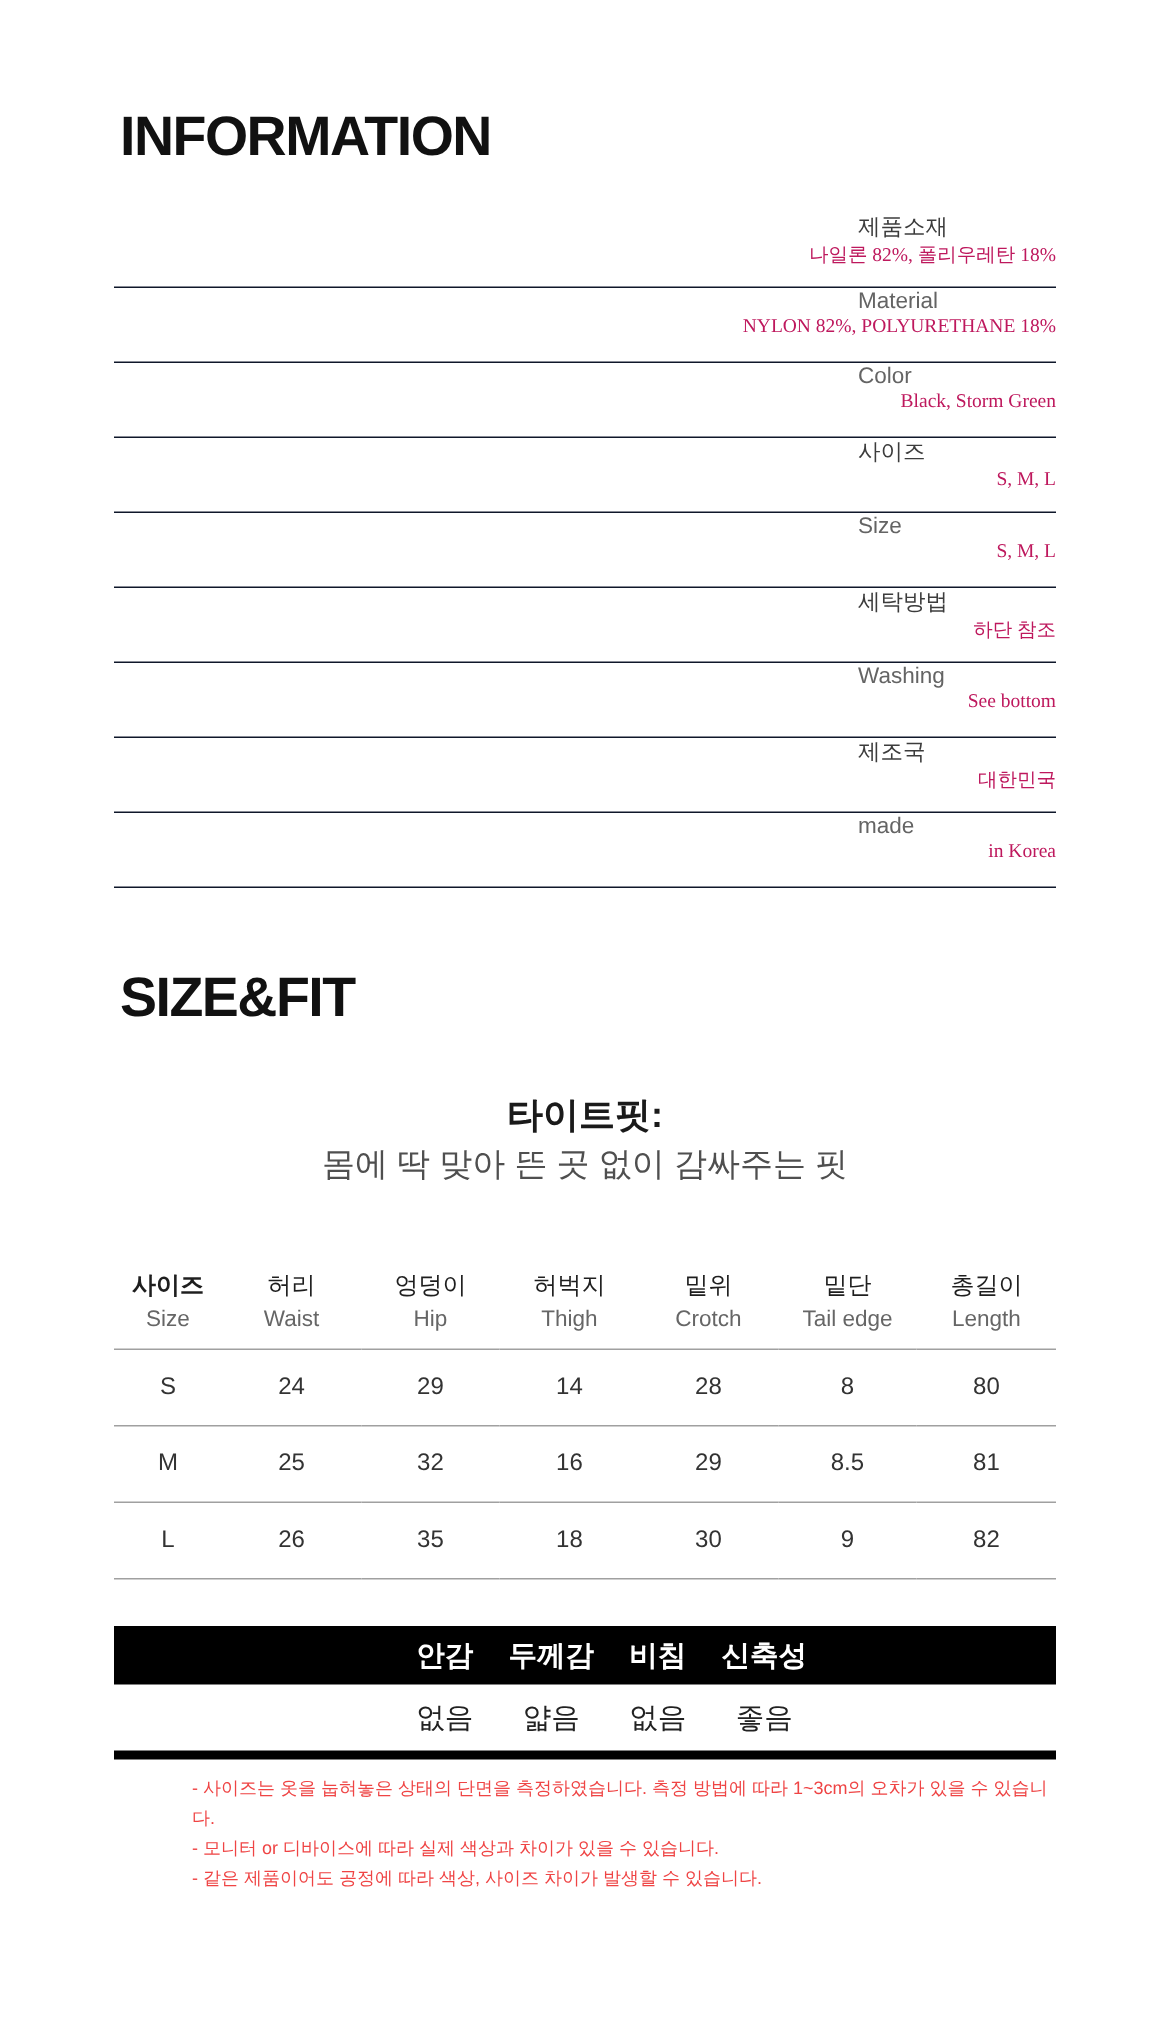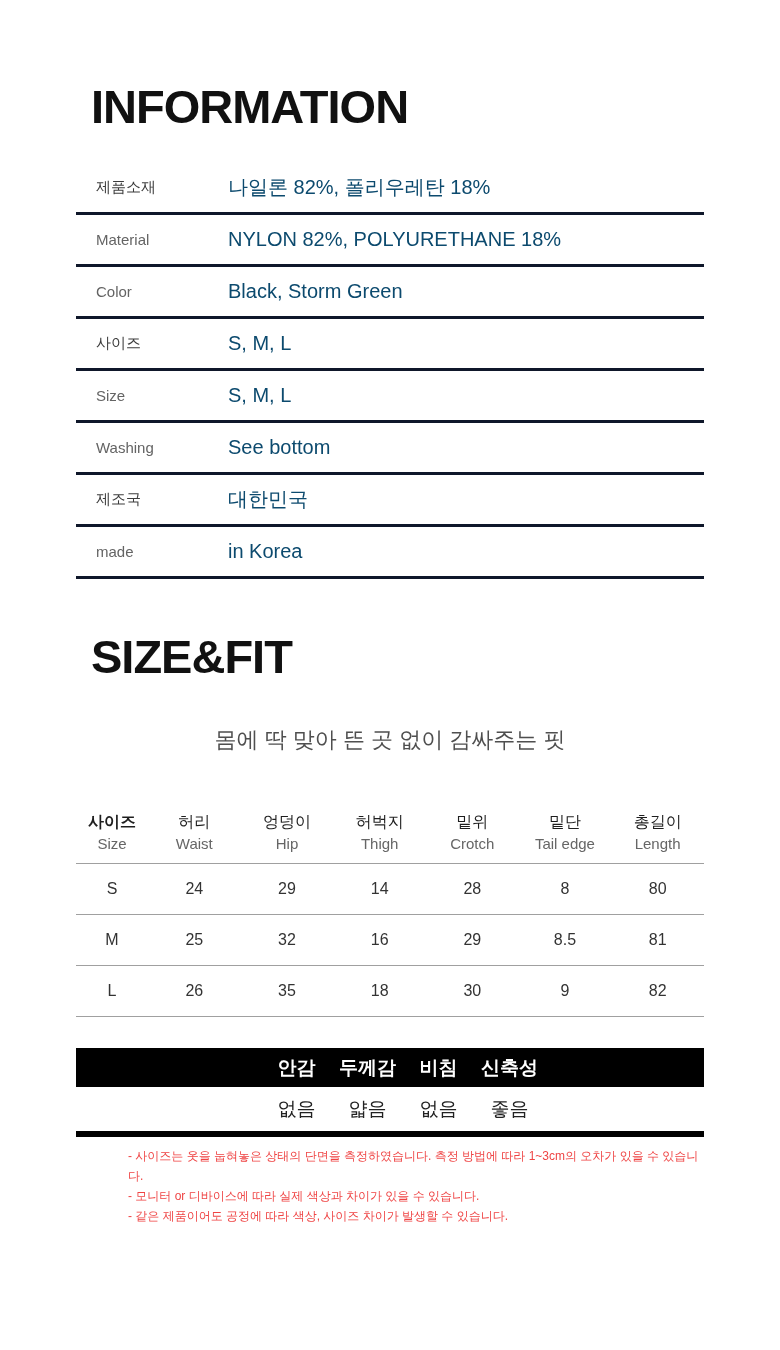--- a/index.html
+++ b/index.html
@@ -6,45 +6,46 @@
   body{
     width:780px;height:1350px;
     font-family:"Liberation Sans","DejaVu Sans",sans-serif;
     color:#141414;
     -webkit-font-smoothing:antialiased;
   }
   .content{width:628px;margin:0 auto;padding-top:68px;}
 
   
   .sec-title{
-    margin:15px;
-    font-size:47px;
+    margin:4px;
+    font-size:37px;
     font-weight:700;
     letter-spacing:-1px;
     color:#111111;
     line-height:1.0;
   }
 
   
   .info-table{margin-top:33px;}
   .info-row{
     height:49px;
     display:flex;
-    align-items:center;
-    border-bottom:3px solid #0f172a;
+    align-items:flex-end;
+    border-bottom:1px solid #0f172a;
+    flex-direction:column;
   }
   .info-label{
     flex:none;
     width:132px;
     padding-left:20px;
     font-size:15px;
     color:#3c3c3c;
   }
   .info-label.en{color:#646464;}
-  .info-value{font-size:20px;color:#0c4a6e;}
+  .info-value{font-size:13px;color:#be185d;font-family:Liberation Serif, serif;}
 
   
   .sizefit-title{margin-top:54px;}
   .fit-block{margin-top:47px;text-align:center;}
   .fit-title{font-size:24px;font-weight:700;color:#1a1a1a;line-height:28px;}
   .fit-desc{margin-top:5px;font-size:22px;color:#4f4f4f;line-height:26px;}
 
   
   .size-table{
     width:100%;
@@ -121,36 +122,41 @@
     </div>
     <div class="info-row">
       <span class="info-label ko">사이즈</span>
       <span class="info-value">S, M, L</span>
     </div>
     <div class="info-row">
       <span class="info-label en">Size</span>
       <span class="info-value">S, M, L</span>
     </div>
     <div class="info-row">
+      <span class="info-label ko">세탁방법</span>
+      <span class="info-value">하단 참조</span>
+    </div>
+    <div class="info-row">
       <span class="info-label en">Washing</span>
       <span class="info-value">See bottom</span>
     </div>
     <div class="info-row">
       <span class="info-label ko">제조국</span>
       <span class="info-value">대한민국</span>
     </div>
     <div class="info-row">
       <span class="info-label en">made</span>
       <span class="info-value">in Korea</span>
     </div>
   </div>
 
   <h1 class="sec-title sizefit-title">SIZE&amp;FIT</h1>
 
   <div class="fit-block">
+    <div class="fit-title">타이트핏:</div>
     <div class="fit-desc">몸에 딱 맞아 뜬 곳 없이 감싸주는 핏</div>
   </div>
 
   <table class="size-table">
     <colgroup>
       <col class="c-first">
         <col>
         <col>
         <col>
         <col>

